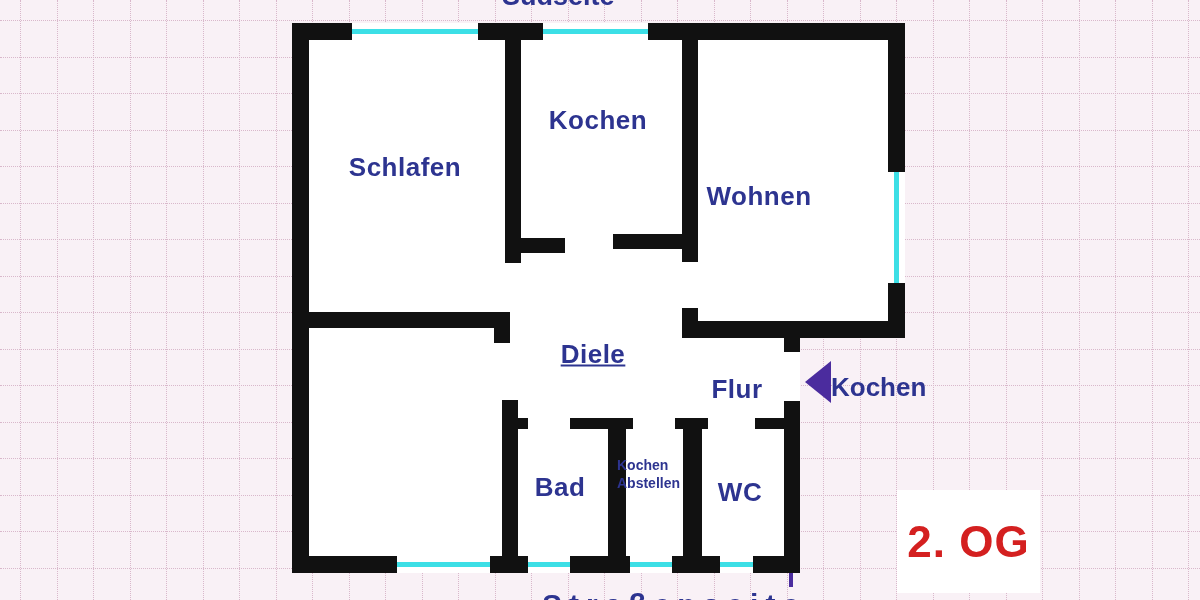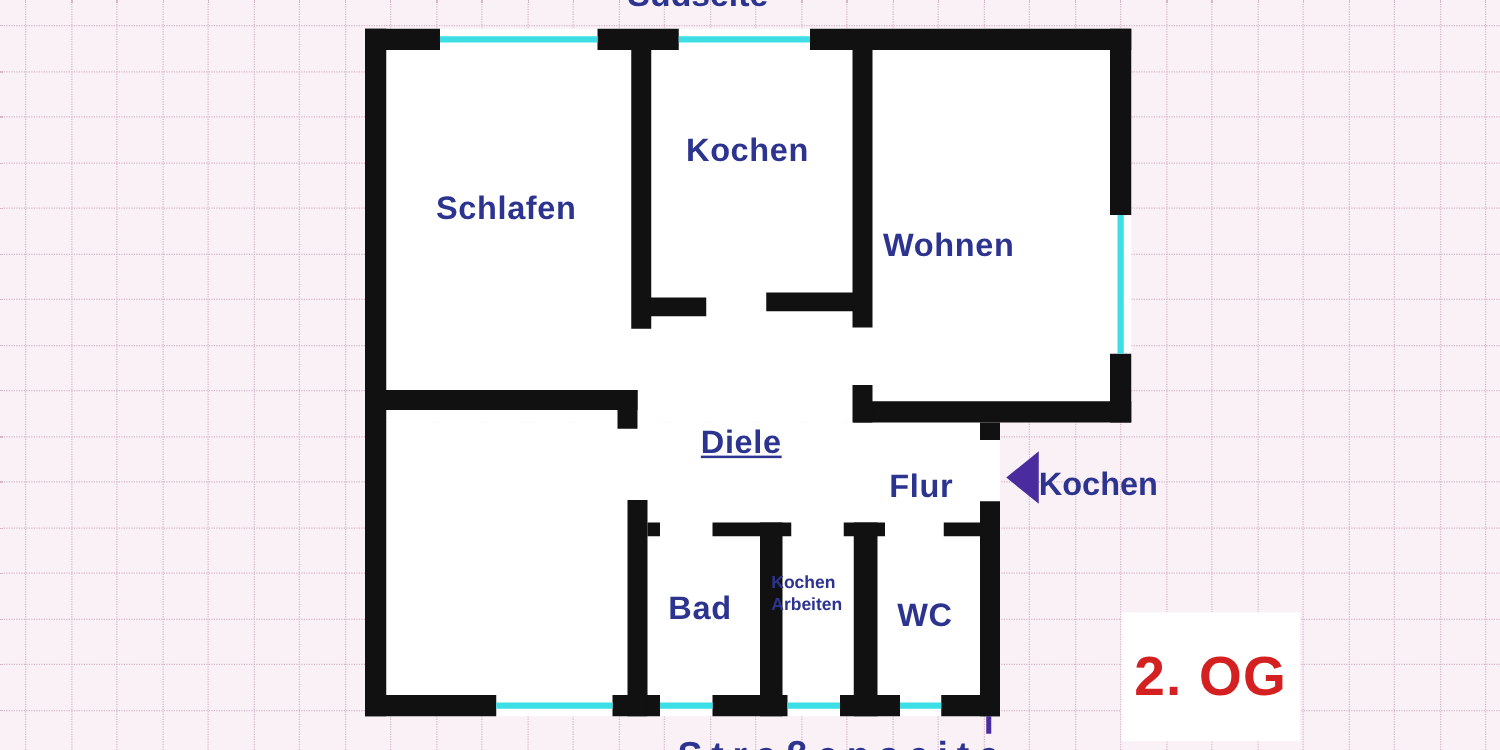--- a/index.html
+++ b/index.html
@@ -145,21 +145,21 @@
 
   <div class="rlabel" style="left:405px; top:167px;">Schlafen</div>
   <div class="rlabel" style="left:598px; top:120px;">Kochen</div>
   <div class="rlabel" style="left:759px; top:196px;">Wohnen</div>
   <div class="rlabel" style="left:593px; top:354px;text-decoration:underline;">Diele</div>
   <div class="rlabel" style="left:737px; top:389px;">Flur</div>
   <div class="rlabel" style="left:560px; top:487px;">Bad</div>
   <div class="rlabel" style="left:740px; top:492px;">WC</div>
   <div class="small-label" style="left:617px; top:456px;">
     <div>Kochen</div>
-    <div>Arbeiten</div>
+    <div>Abstellen</div>
   </div>
 
   <div id="entrance-arrow"></div>
   <div id="eingang-label" class="edge-label">Kochen</div>
 
   <div id="side-top" class="edge-label">Südseite</div>
   <div id="side-bottom" class="edge-label">Straßenseite</div>
 
   <div id="floor-box">
     <span>2. OG</span>

